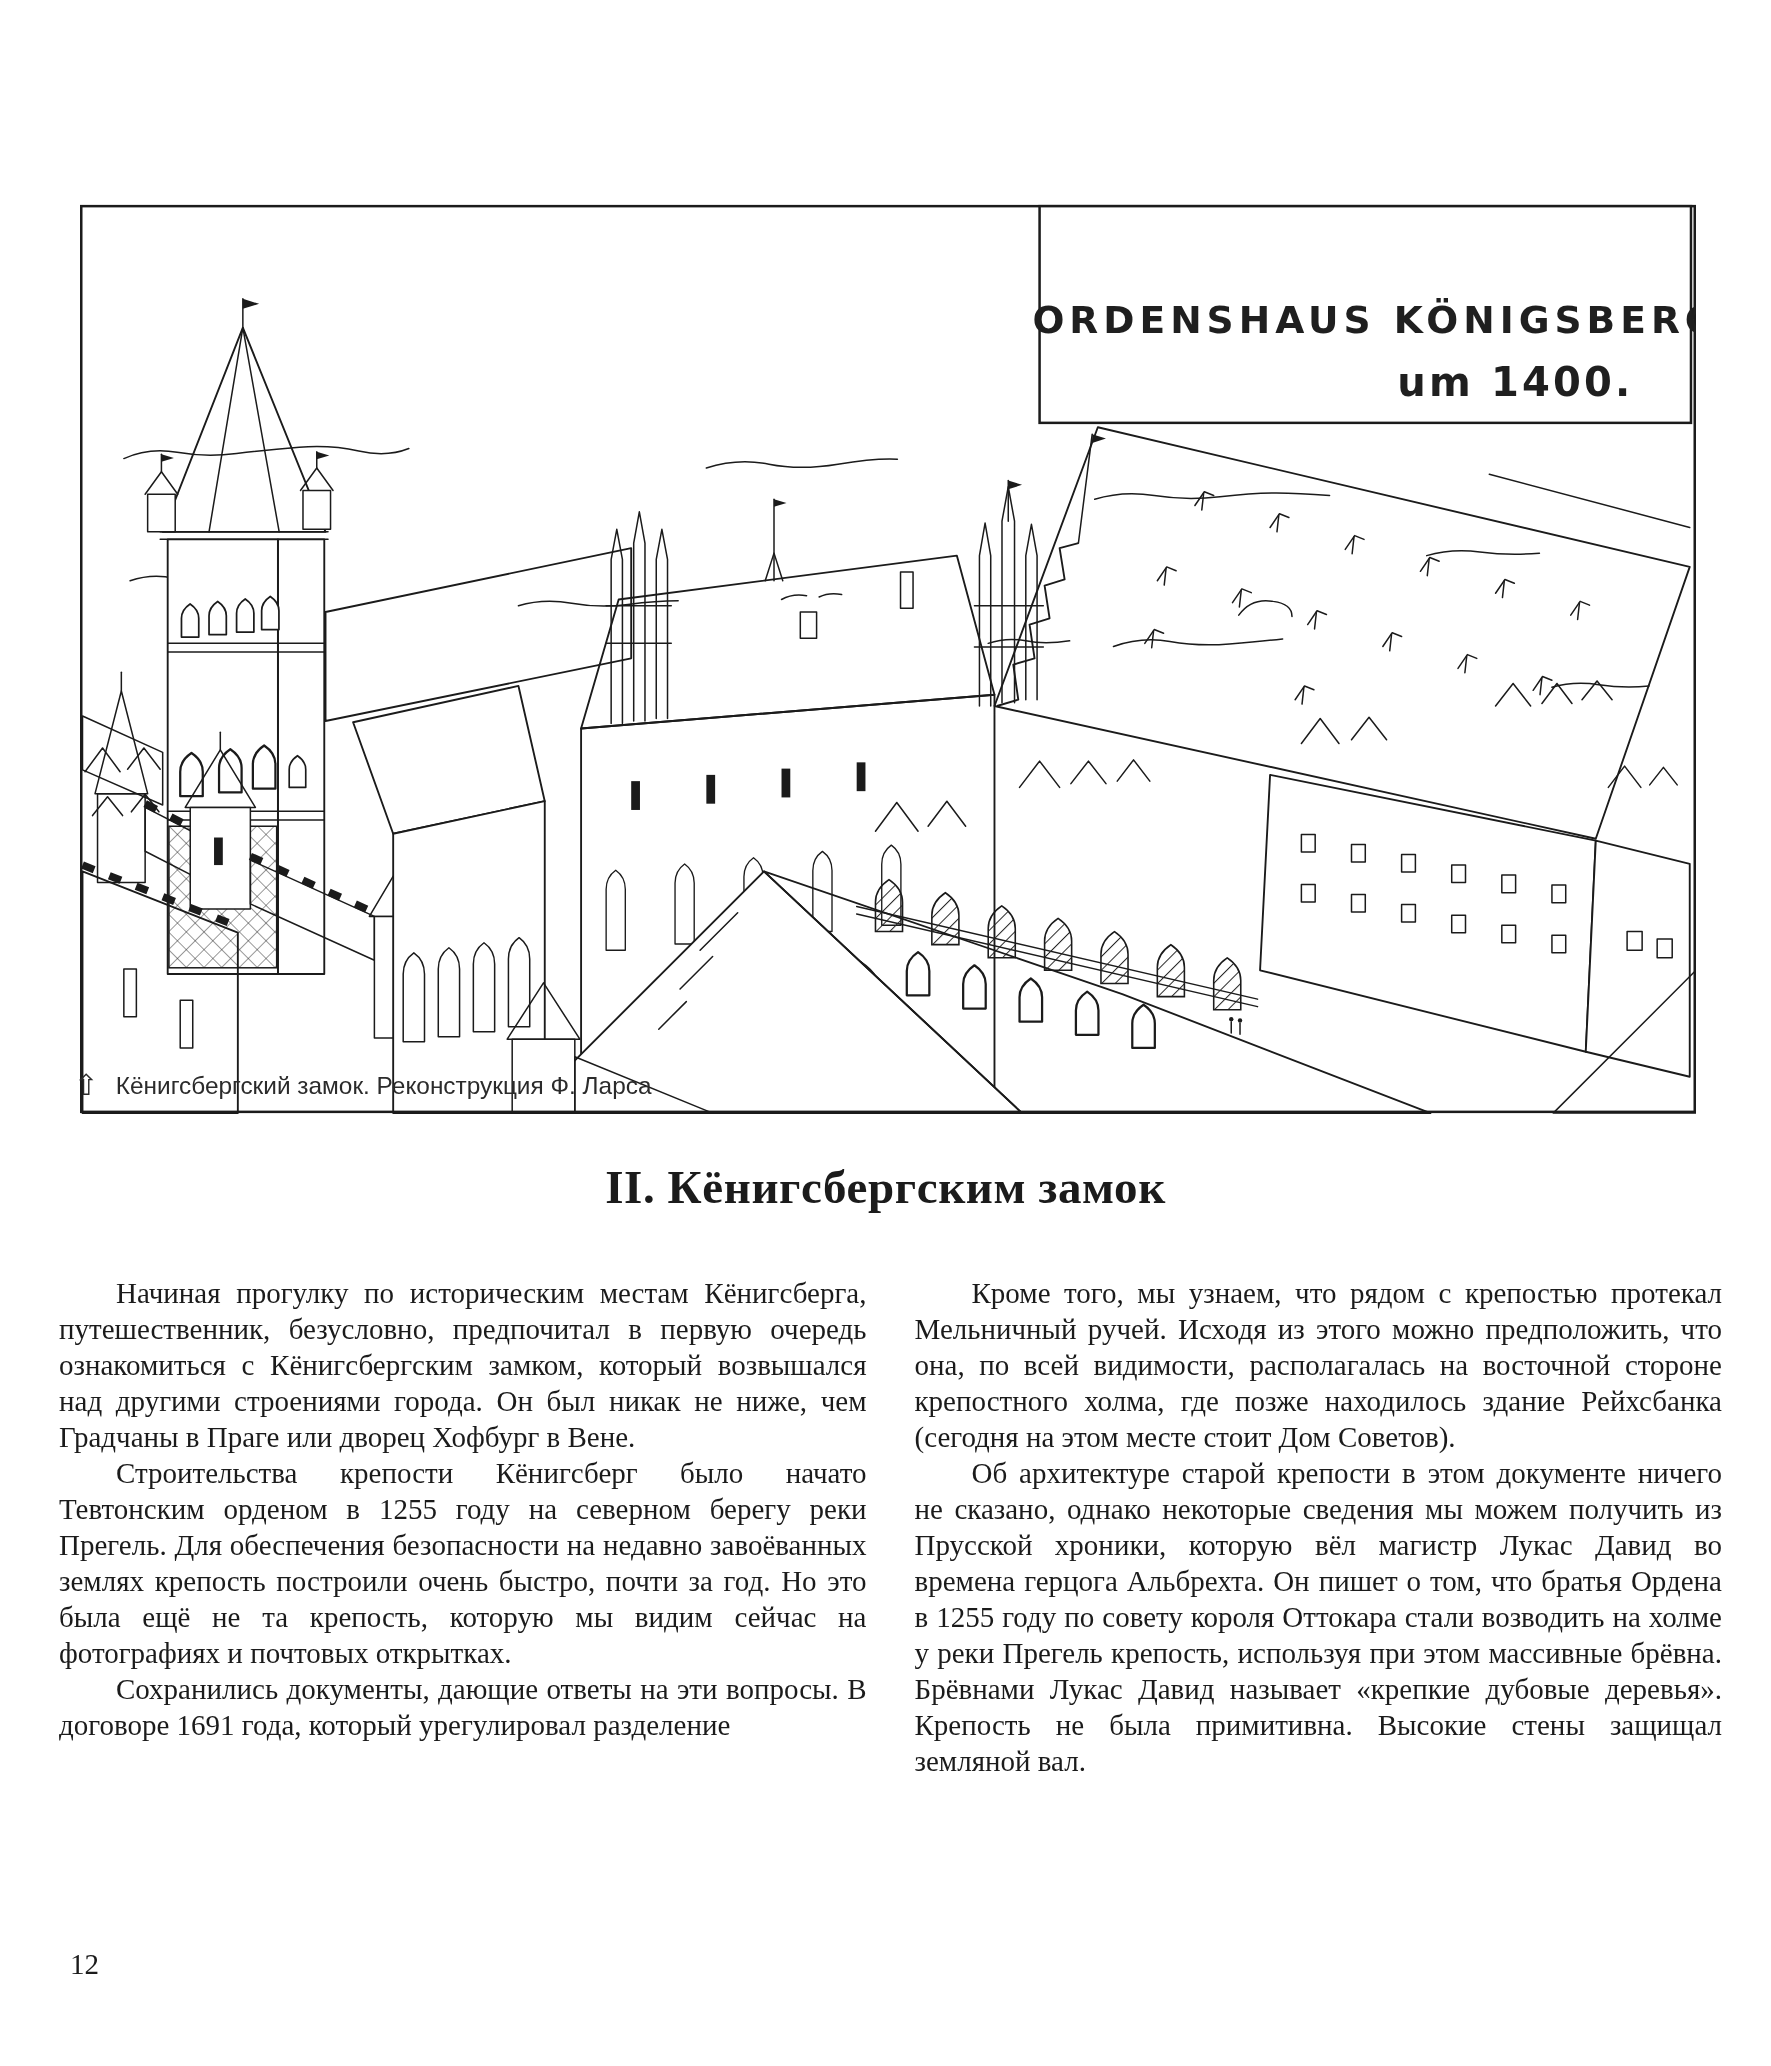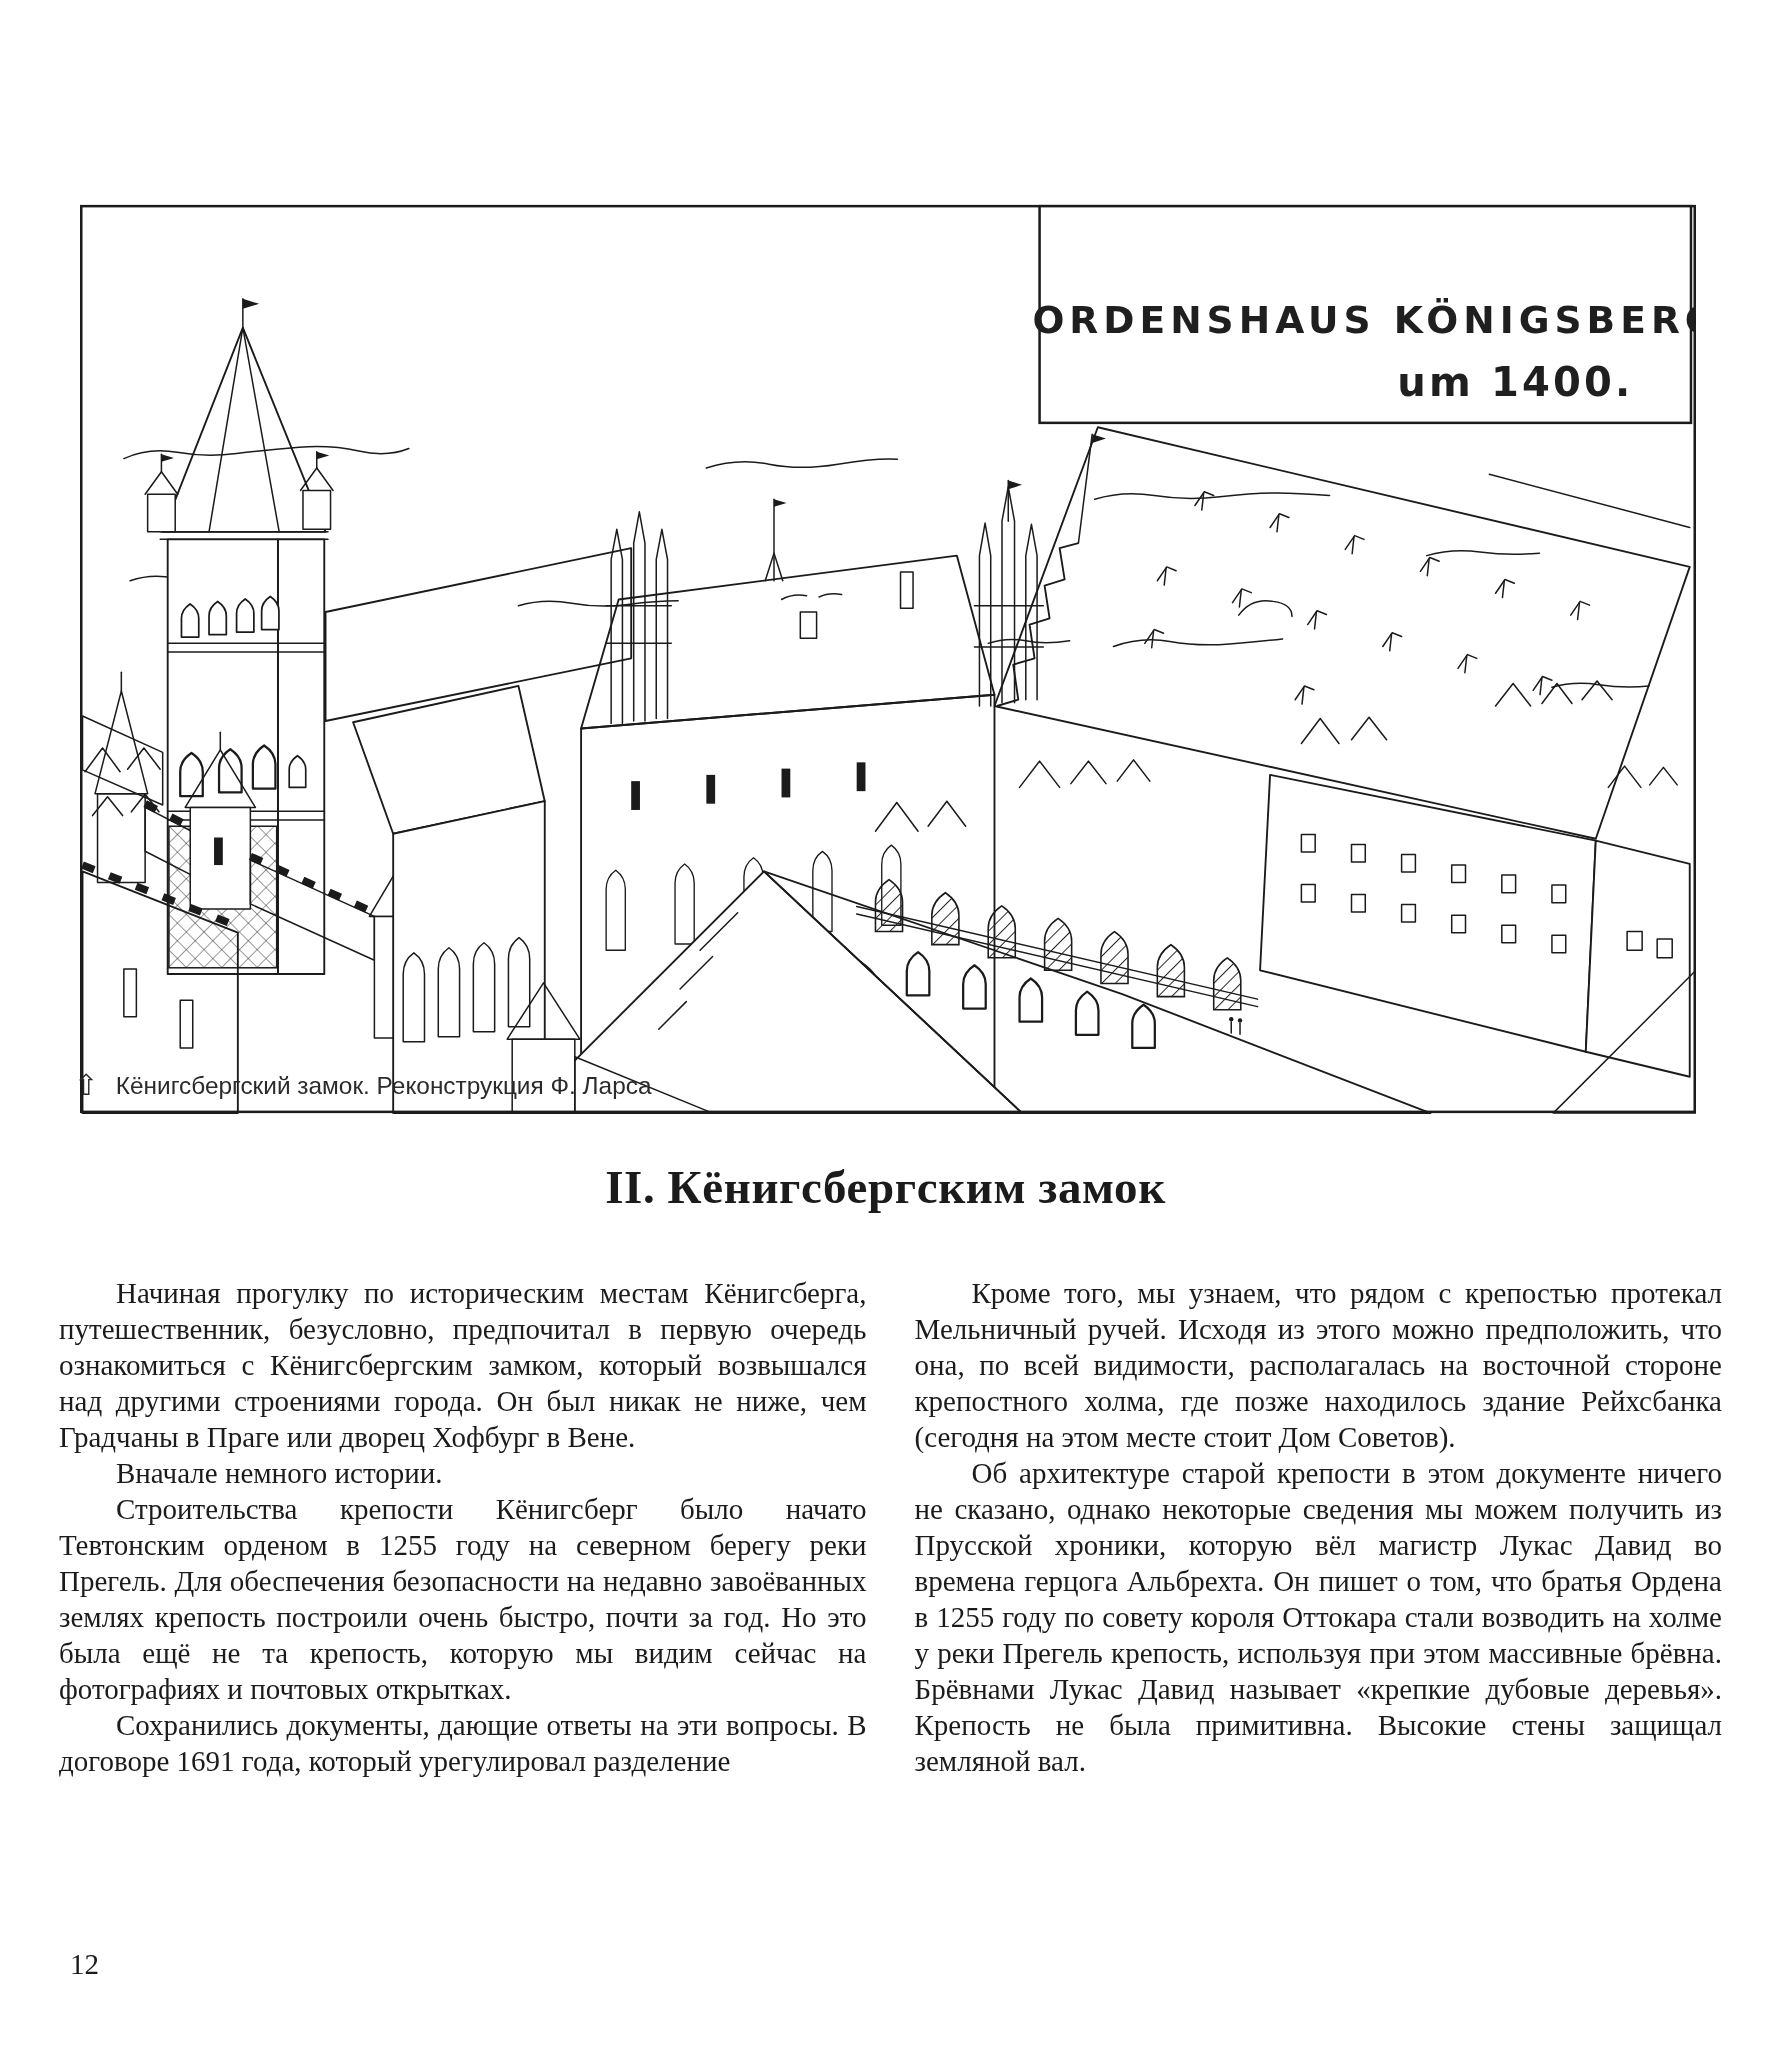--- a/index.html
+++ b/index.html
@@ -265,21 +265,20 @@
   <div class="caption">
     <span class="arrow">⇧</span>
     <span>Кёнигсбергский замок. Реконструкция Ф. Ларса</span>
   </div>
 
   <h1 class="heading">II. Кёнигсбергским замок</h1>
 
   <div class="cols">
     <div class="col">
       <p>Начиная прогулку по историческим местам Кёнигсберга, путешественник, безусловно, предпочитал в первую очередь ознакомиться с Кёнигсбергским замком, который возвышался над другими строениями города. Он был никак не ниже, чем Градчаны в Праге или дворец Хофбург в Вене.</p>
-      <p>Вначале немного истории.</p>
       <p>Строительства крепости Кёнигсберг было начато Тевтонским орденом в 1255 году на северном берегу реки Прегель. Для обеспечения безопасности на недавно завоёванных землях крепость построили очень быстро, почти за год. Но это была ещё не та крепость, которую мы видим сейчас на фотографиях и почтовых открытках.</p>
       <p>Сохранились документы, дающие ответы на эти вопросы. В договоре 1691 года, который урегулировал разделение</p>
     </div>
     <div class="col">
       <p>Кроме того, мы узнаем, что рядом с крепостью протекал Мельничный ручей. Исходя из этого можно предположить, что она, по всей видимости, располагалась на восточной стороне крепостного холма, где позже находилось здание Рейхсбанка (сегодня на этом месте стоит Дом Советов).</p>
       <p>Об архитектуре старой крепости в этом документе ничего не сказано, однако некоторые сведения мы можем получить из Прусской хроники, которую вёл магистр Лукас Давид во времена герцога Альбрехта. Он пишет о том, что братья Ордена в 1255 году по совету короля Оттокара стали возводить на холме у реки Прегель крепость, используя при этом массивные брёвна. Брёвнами Лукас Давид называет «крепкие дубовые деревья». Крепость не была примитивна. Высокие стены защищал земляной вал.</p>
     </div>
   </div>
 
   <div class="pagenum">12</div>

